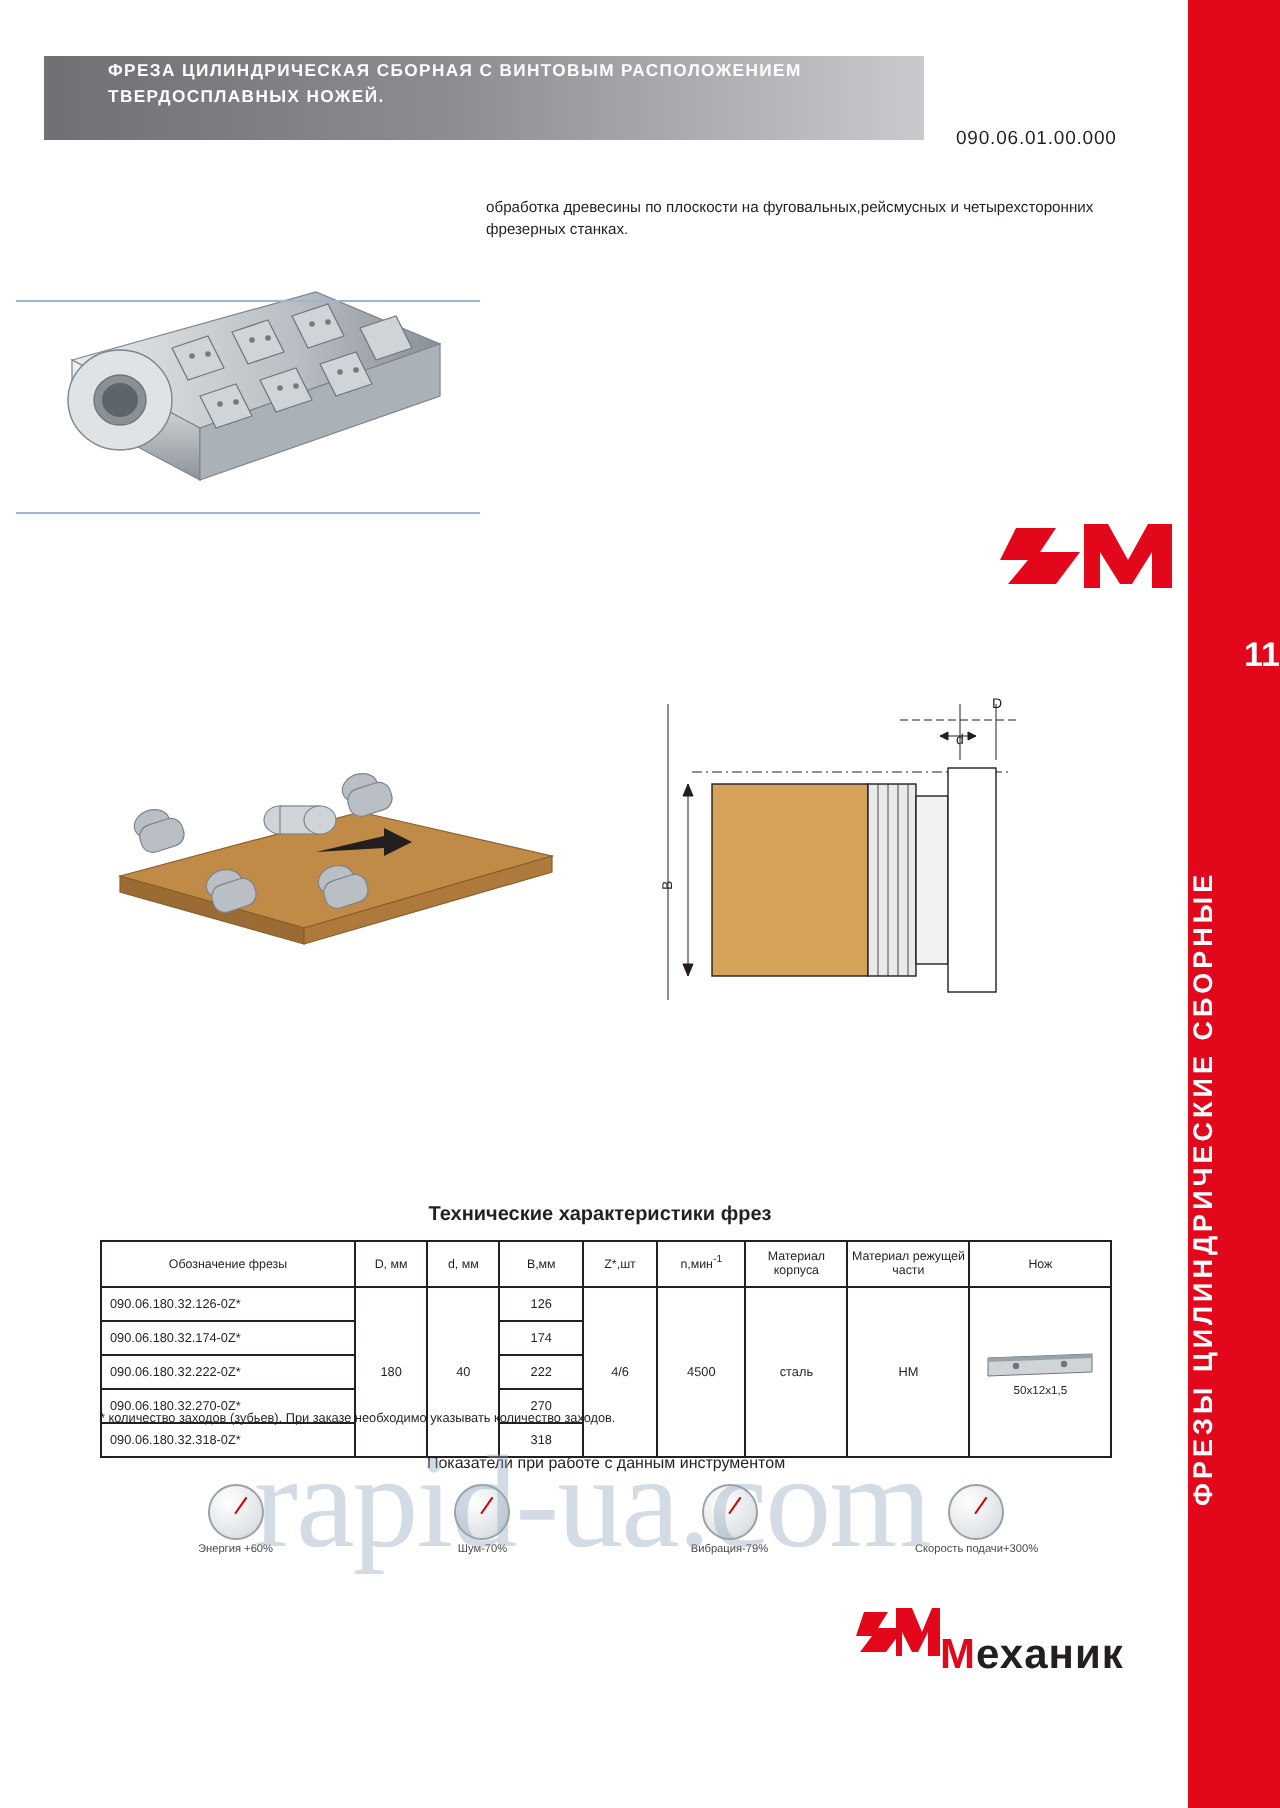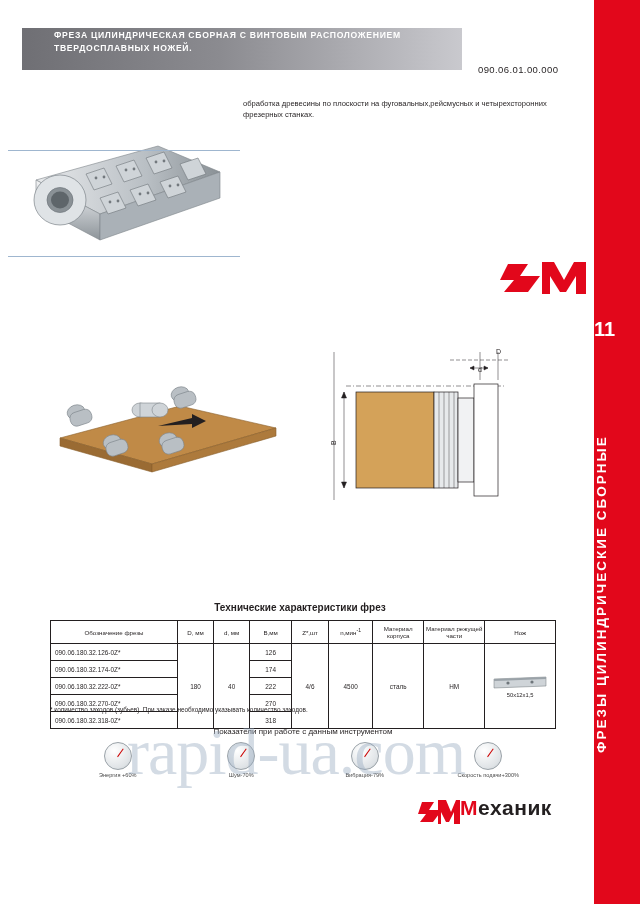--- a/index.html
+++ b/index.html
@@ -22,23 +22,23 @@
     right: 0;
     width: 46px;
     height: 904px;
     background: #e2071b;
   }
   #right-bar .page-num {
     position: absolute;
     top: 318px;
     left: 0;
     width: 46px;
-    text-align: left;
+    text-align: right;
     color: #ffffff;
-    font-size: 20px;
+    font-size: 17px;
     font-weight: bold;
   }
   #right-bar .vert-title {
     position: absolute;
     bottom: 70px;
     left: 0;
     width: 46px;
     text-align: center;
     color: #ffffff;
     font-size: 13.5px;
@@ -250,26 +250,26 @@
     color: rgba(150, 170, 190, 0.42);
     font-family: Liberation Serif, serif;
     letter-spacing: -1px;
     pointer-events: none;
     white-space: nowrap;
   }
 
   
   #bottom-logo {
     position: absolute;
-    left: 418px;
+    left: 428px;
     top: 796px;
     width: 160px;
     height: 44px;
     display: flex;
-    align-items: flex-start;
+    align-items: flex-end;
   }
   #bottom-logo .txt {
     font-size: 21px;
     font-weight: bold;
     color: #231f20;
     letter-spacing: 0.5px;
   }
   #bottom-logo .txt .red {
     color: #e2071b;
   }

